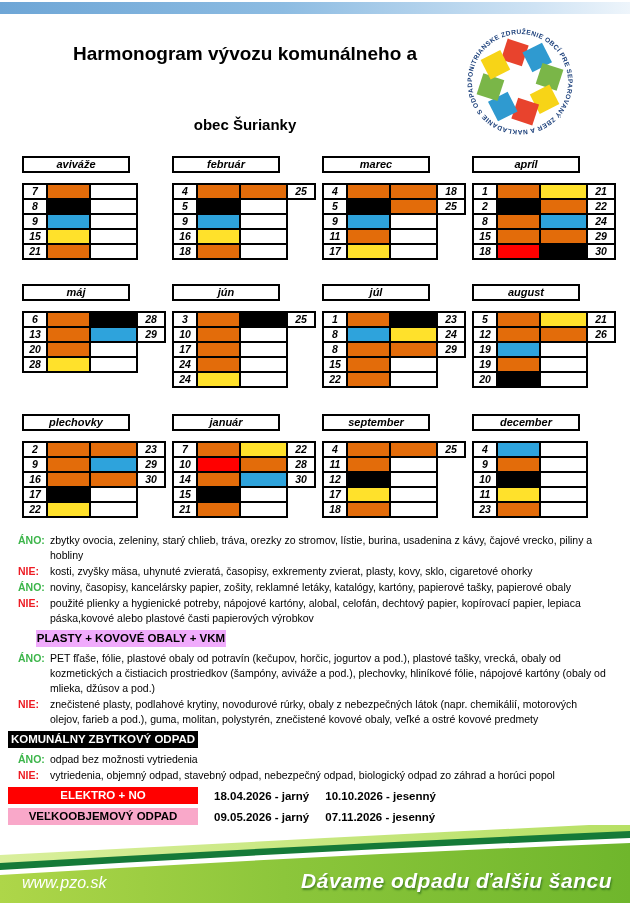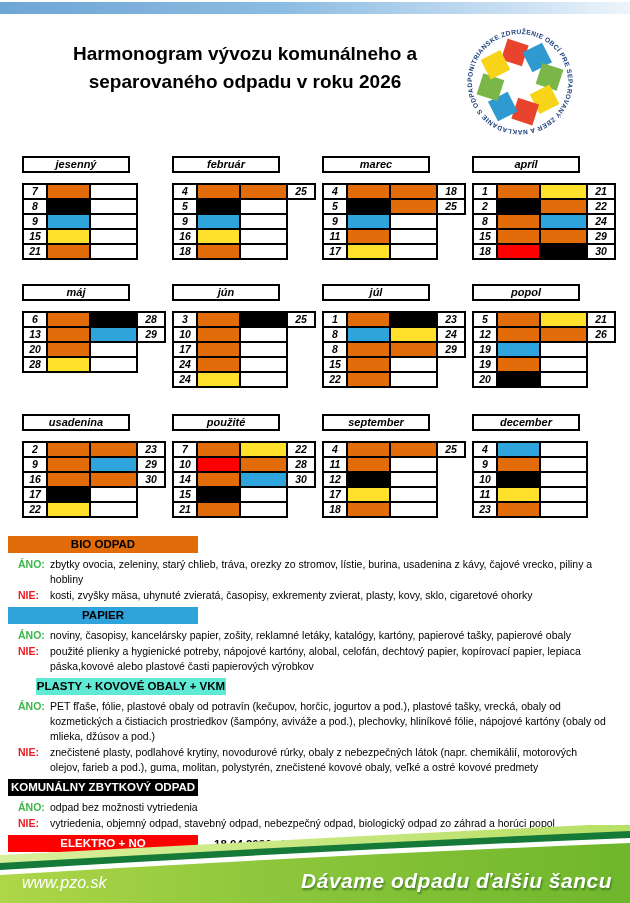--- a/index.html
+++ b/index.html
@@ -76,23 +76,23 @@
 </style>
 </head>
 <body>
 
 <div class="page">
 
   <div class="topbar"></div>
 
   <div class="title">
     <div>Harmonogram vývozu komunálneho a</div>
-    <div>separovaného odpadu v roku 2026</div>
   </div>
 
+  <div class="municipality">obec Šurianky</div>
 
   <div class="logo">
     <svg viewBox="0 0 124 124" width="124" height="124">
       <defs>
         <path id="logoCircle" d="M14,62 A48,48 0 1 1 110,62 A48,48 0 1 1 14,62"></path>
       </defs>
       <g id="logoSquares">
           <rect x="45.79055466999209" y="21.455767409633758" width="22" height="22" fill="#e8432d" transform="rotate(18 56.79055466999209 32.45576740963376)"></rect>
           <rect x="68.20729309053138" y="26.42543867133024" width="22" height="22" fill="#2f9ad0" transform="rotate(63 79.20729309053138 37.42543867133024)"></rect>
           <rect x="80.54423259036625" y="45.79055466999209" width="22" height="22" fill="#7ab648" transform="rotate(108 91.54423259036625 56.79055466999209)"></rect>
@@ -103,21 +103,21 @@
           <rect x="26.42543867133024" y="33.79270690946862" width="22" height="22" fill="#f7d417" transform="rotate(333 37.42543867133024 44.79270690946862)"></rect>
         </g>
       <text font-size="6.6" font-weight="bold" letter-spacing="0.4" font-family="Liberation Sans, sans-serif" id="logoRingText" fill="#1b3f7a">
         <textPath href="#logoCircle">PONITRIANSKE ZDRUŽENIE OBCÍ PRE SEPAROVANÝ ZBER A NAKLADANIE S ODPADMI</textPath>
       </text>
     </svg>
   </div>
 
   <div id="monthsContainer">
       <div class="month" style="left: 22px; top: 156px;">
-        <div class="month-header">jesenný</div>
+        <div class="month-header">aviváže</div>
         <div class="mtable">
           <div class="mrow">
             <div class="mcell num">7</div>
             <div class="mcell c1" style="background: rgb(227, 108, 10);"></div>
             <div class="mcell c2" style="background: rgb(255, 255, 255);"></div>
           </div>
           <div class="mrow">
             <div class="mcell num">8</div>
             <div class="mcell c1" style="background: rgb(0, 0, 0);"></div>
             <div class="mcell c2" style="background: rgb(255, 255, 255);"></div>
@@ -322,21 +322,21 @@
             <div class="mcell c2" style="background: rgb(255, 255, 255);"></div>
           </div>
           <div class="mrow">
             <div class="mcell num">22</div>
             <div class="mcell c1" style="background: rgb(227, 108, 10);"></div>
             <div class="mcell c2" style="background: rgb(255, 255, 255);"></div>
           </div>
         </div>
       </div>
       <div class="month" style="left: 472px; top: 284px;">
-        <div class="month-header">popol</div>
+        <div class="month-header">august</div>
         <div class="mtable">
           <div class="mrow">
             <div class="mcell num">5</div>
             <div class="mcell c1" style="background: rgb(227, 108, 10);"></div>
             <div class="mcell c2" style="background: rgb(255, 225, 43);"></div>
             <div class="mcell num2">21</div>
           </div>
           <div class="mrow">
             <div class="mcell num">12</div>
             <div class="mcell c1" style="background: rgb(227, 108, 10);"></div>
@@ -354,21 +354,21 @@
             <div class="mcell c2" style="background: rgb(255, 255, 255);"></div>
           </div>
           <div class="mrow">
             <div class="mcell num">20</div>
             <div class="mcell c1" style="background: rgb(0, 0, 0);"></div>
             <div class="mcell c2" style="background: rgb(255, 255, 255);"></div>
           </div>
         </div>
       </div>
       <div class="month" style="left: 22px; top: 414px;">
-        <div class="month-header">usadenina</div>
+        <div class="month-header">plechovky</div>
         <div class="mtable">
           <div class="mrow">
             <div class="mcell num">2</div>
             <div class="mcell c1" style="background: rgb(227, 108, 10);"></div>
             <div class="mcell c2" style="background: rgb(227, 108, 10);"></div>
             <div class="mcell num2">23</div>
           </div>
           <div class="mrow">
             <div class="mcell num">9</div>
             <div class="mcell c1" style="background: rgb(227, 108, 10);"></div>
@@ -387,21 +387,21 @@
             <div class="mcell c2" style="background: rgb(255, 255, 255);"></div>
           </div>
           <div class="mrow">
             <div class="mcell num">22</div>
             <div class="mcell c1" style="background: rgb(255, 225, 43);"></div>
             <div class="mcell c2" style="background: rgb(255, 255, 255);"></div>
           </div>
         </div>
       </div>
       <div class="month" style="left: 172px; top: 414px;">
-        <div class="month-header">použité</div>
+        <div class="month-header">január</div>
         <div class="mtable">
           <div class="mrow">
             <div class="mcell num">7</div>
             <div class="mcell c1" style="background: rgb(227, 108, 10);"></div>
             <div class="mcell c2" style="background: rgb(255, 225, 43);"></div>
             <div class="mcell num2">22</div>
           </div>
           <div class="mrow">
             <div class="mcell num">10</div>
             <div class="mcell c1" style="background: rgb(255, 0, 0);"></div>
@@ -483,39 +483,37 @@
           <div class="mrow">
             <div class="mcell num">23</div>
             <div class="mcell c1" style="background: rgb(227, 108, 10);"></div>
             <div class="mcell c2" style="background: rgb(255, 255, 255);"></div>
           </div>
         </div>
       </div>
     </div>
 
   <div class="legend" id="legendContainer">
-      <div class="sec-header" style="background: rgb(227, 108, 10); color: rgb(0, 0, 0);">BIO ODPAD</div>
       <div class="leg-row">
         <div class="leg-label ano">ÁNO:</div>
         <div class="leg-text">zbytky ovocia, zeleniny, starý chlieb, tráva, orezky zo stromov, lístie, burina, usadenina z kávy, čajové vrecko, piliny a hobliny</div>
       </div>
       <div class="leg-row">
         <div class="leg-label nie">NIE:</div>
         <div class="leg-text">kosti, zvyšky mäsa, uhynuté zvieratá, časopisy, exkrementy zvierat, plasty, kovy, sklo, cigaretové ohorky</div>
       </div>
-      <div class="sec-header" style="background: rgb(46, 163, 220); color: rgb(0, 0, 0);">PAPIER</div>
       <div class="leg-row">
         <div class="leg-label ano">ÁNO:</div>
         <div class="leg-text">noviny, časopisy, kancelársky papier, zošity, reklamné letáky, katalógy, kartóny, papierové tašky, papierové obaly</div>
       </div>
       <div class="leg-row">
         <div class="leg-label nie">NIE:</div>
         <div class="leg-text">použité plienky a hygienické potreby, nápojové kartóny, alobal, celofán, dechtový papier, kopírovací papier, lepiaca páska,kovové alebo plastové časti papierových výrobkov</div>
       </div>
-      <div class="sec-header" style="background: #5eead4; color: rgb(0, 0, 0); margin-left: 36px;">PLASTY + KOVOVÉ OBALY + VKM</div>
+      <div class="sec-header" style="background: #f0abfc; color: rgb(0, 0, 0); margin-left: 36px;">PLASTY + KOVOVÉ OBALY + VKM</div>
       <div class="leg-row">
         <div class="leg-label ano">ÁNO:</div>
         <div class="leg-text">PET fľaše, fólie, plastové obaly od potravín (kečupov, horčic, jogurtov a  pod.), plastové tašky, vrecká, obaly od kozmetických a čistiacich prostriedkov (šampóny, aviváže a pod.), plechovky, hliníkové fólie, nápojové kartóny (obaly od mlieka, džúsov a pod.)</div>
       </div>
       <div class="leg-row">
         <div class="leg-label nie">NIE:</div>
         <div class="leg-text">znečistené plasty, podlahové krytiny, novodurové rúrky, obaly z nebezpečných látok (napr. chemikálií, motorových olejov, farieb a pod.), guma, molitan, polystyrén, znečistené kovové obaly, veľké a ostré kovové predmety</div>
       </div>
       <div class="sec-header" style="background: rgb(0, 0, 0); color: rgb(255, 255, 255);">KOMUNÁLNY ZBYTKOVÝ ODPAD</div>
       <div class="leg-row">

